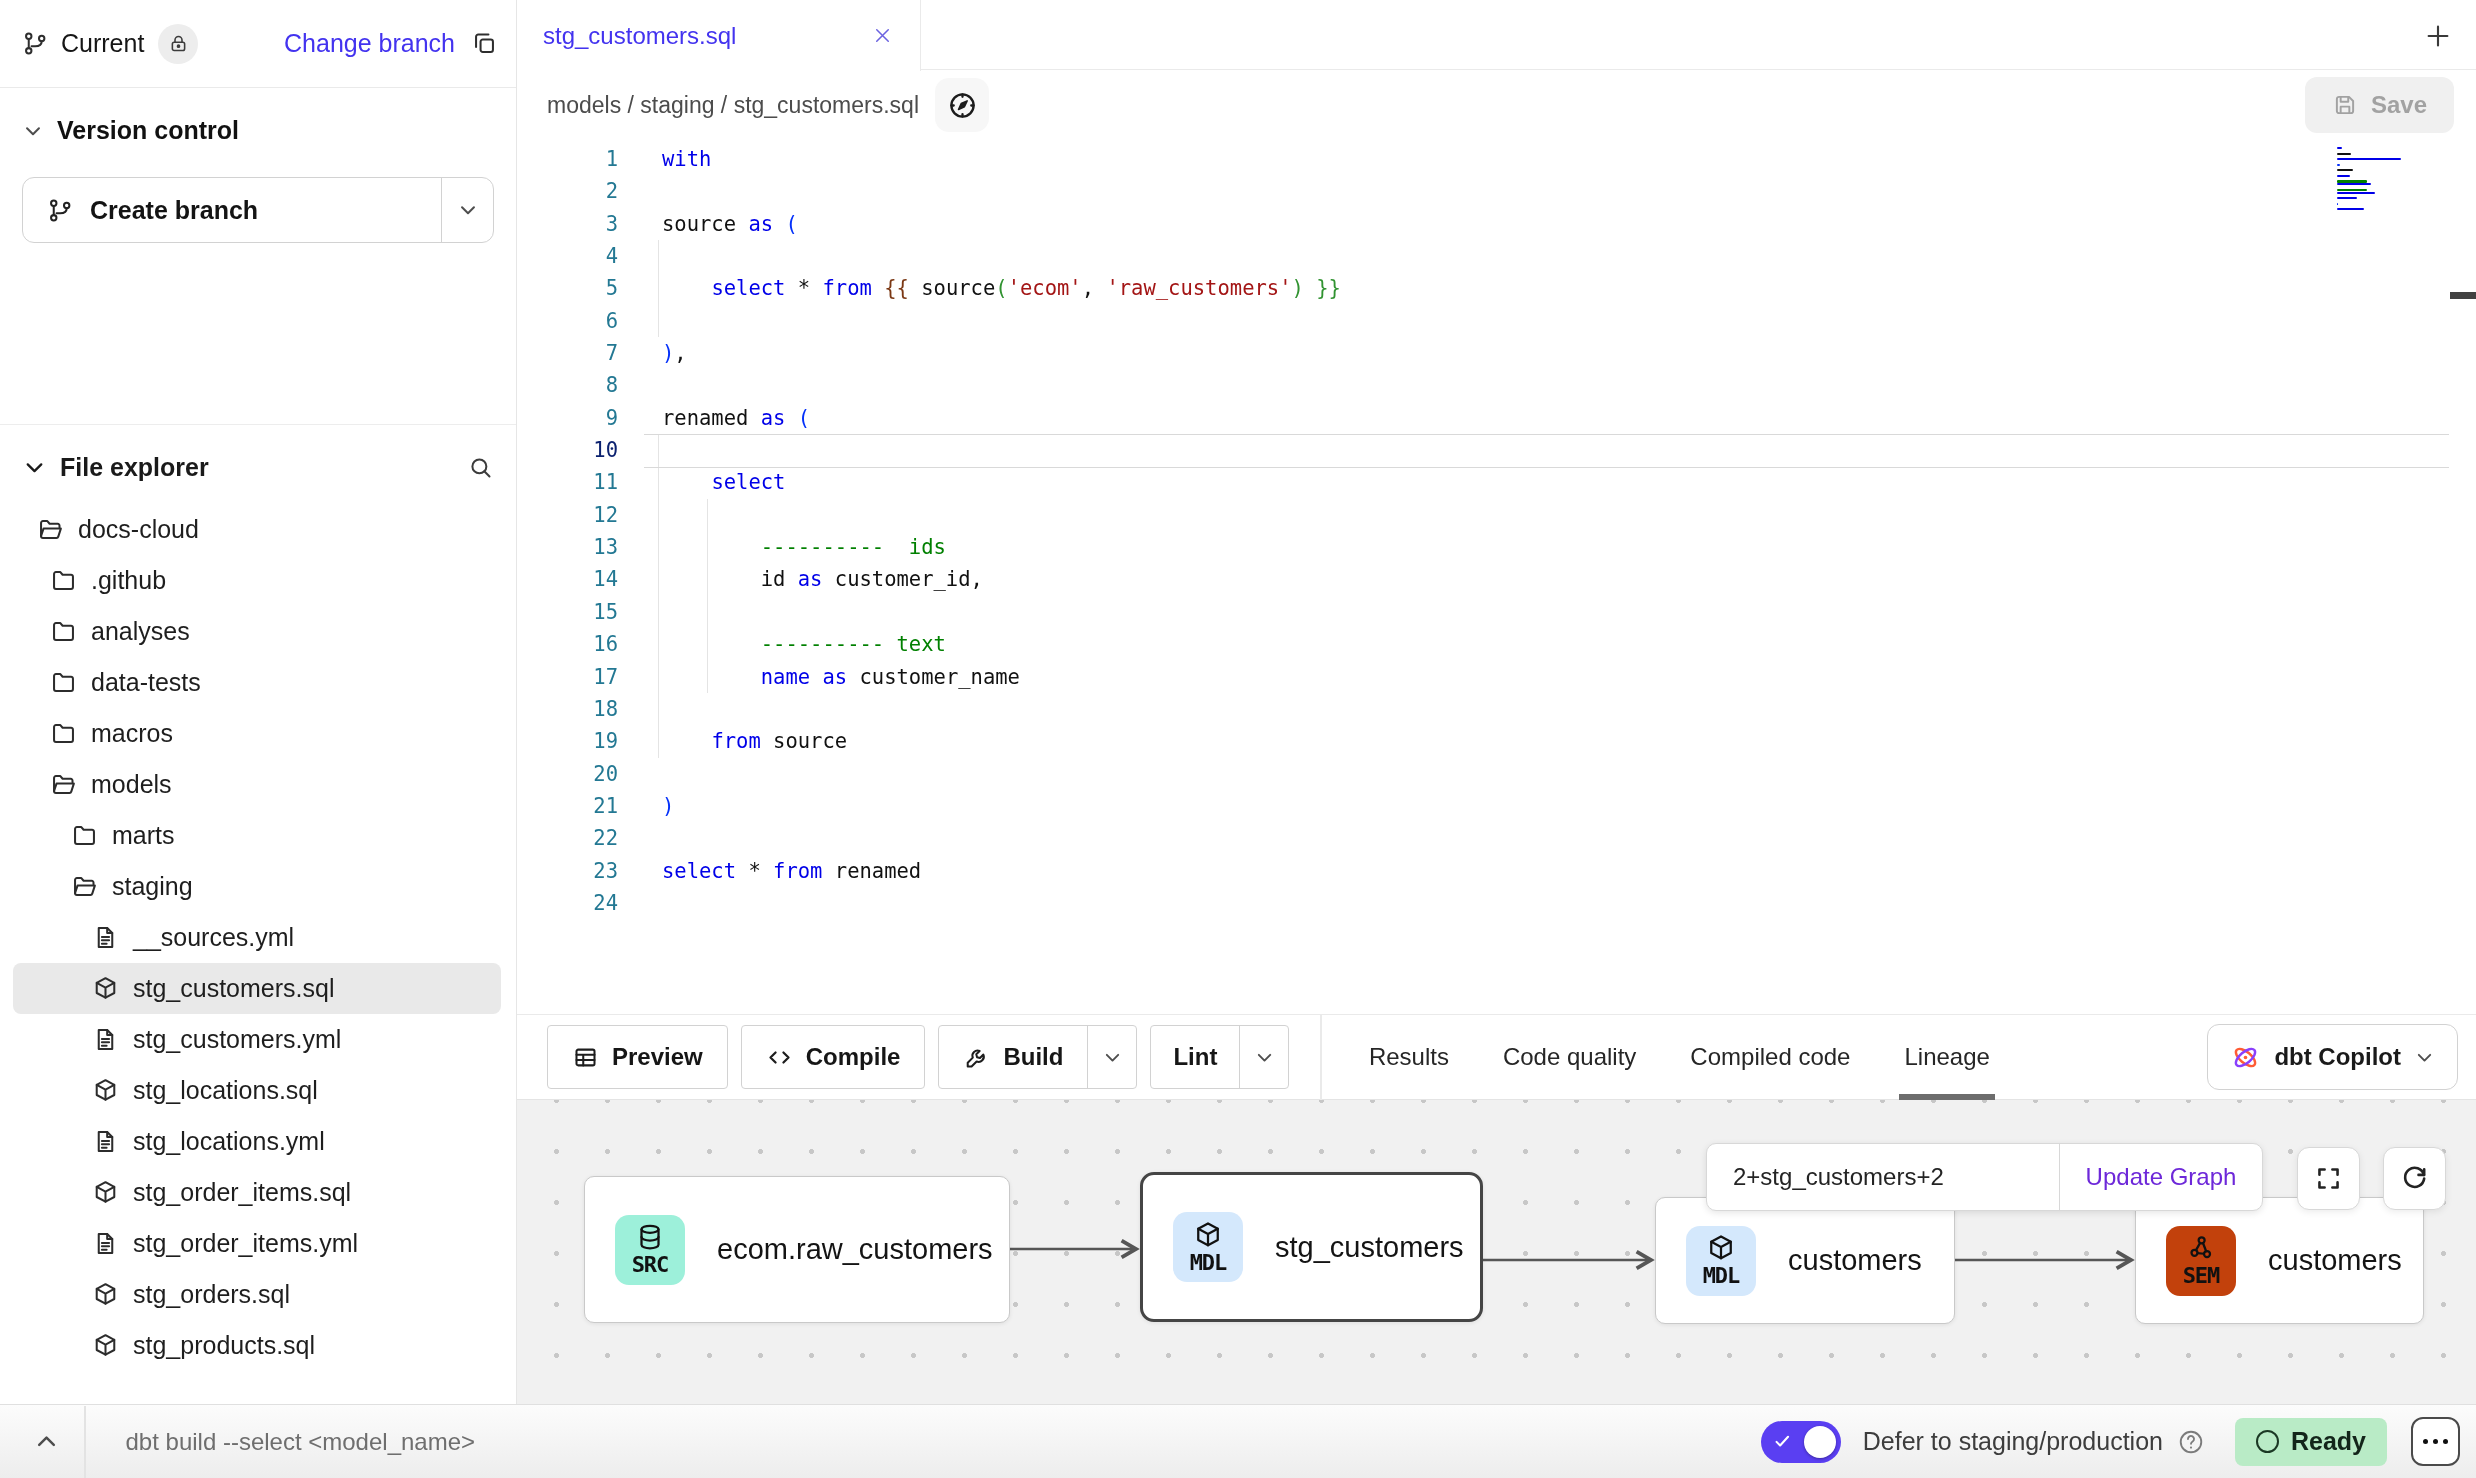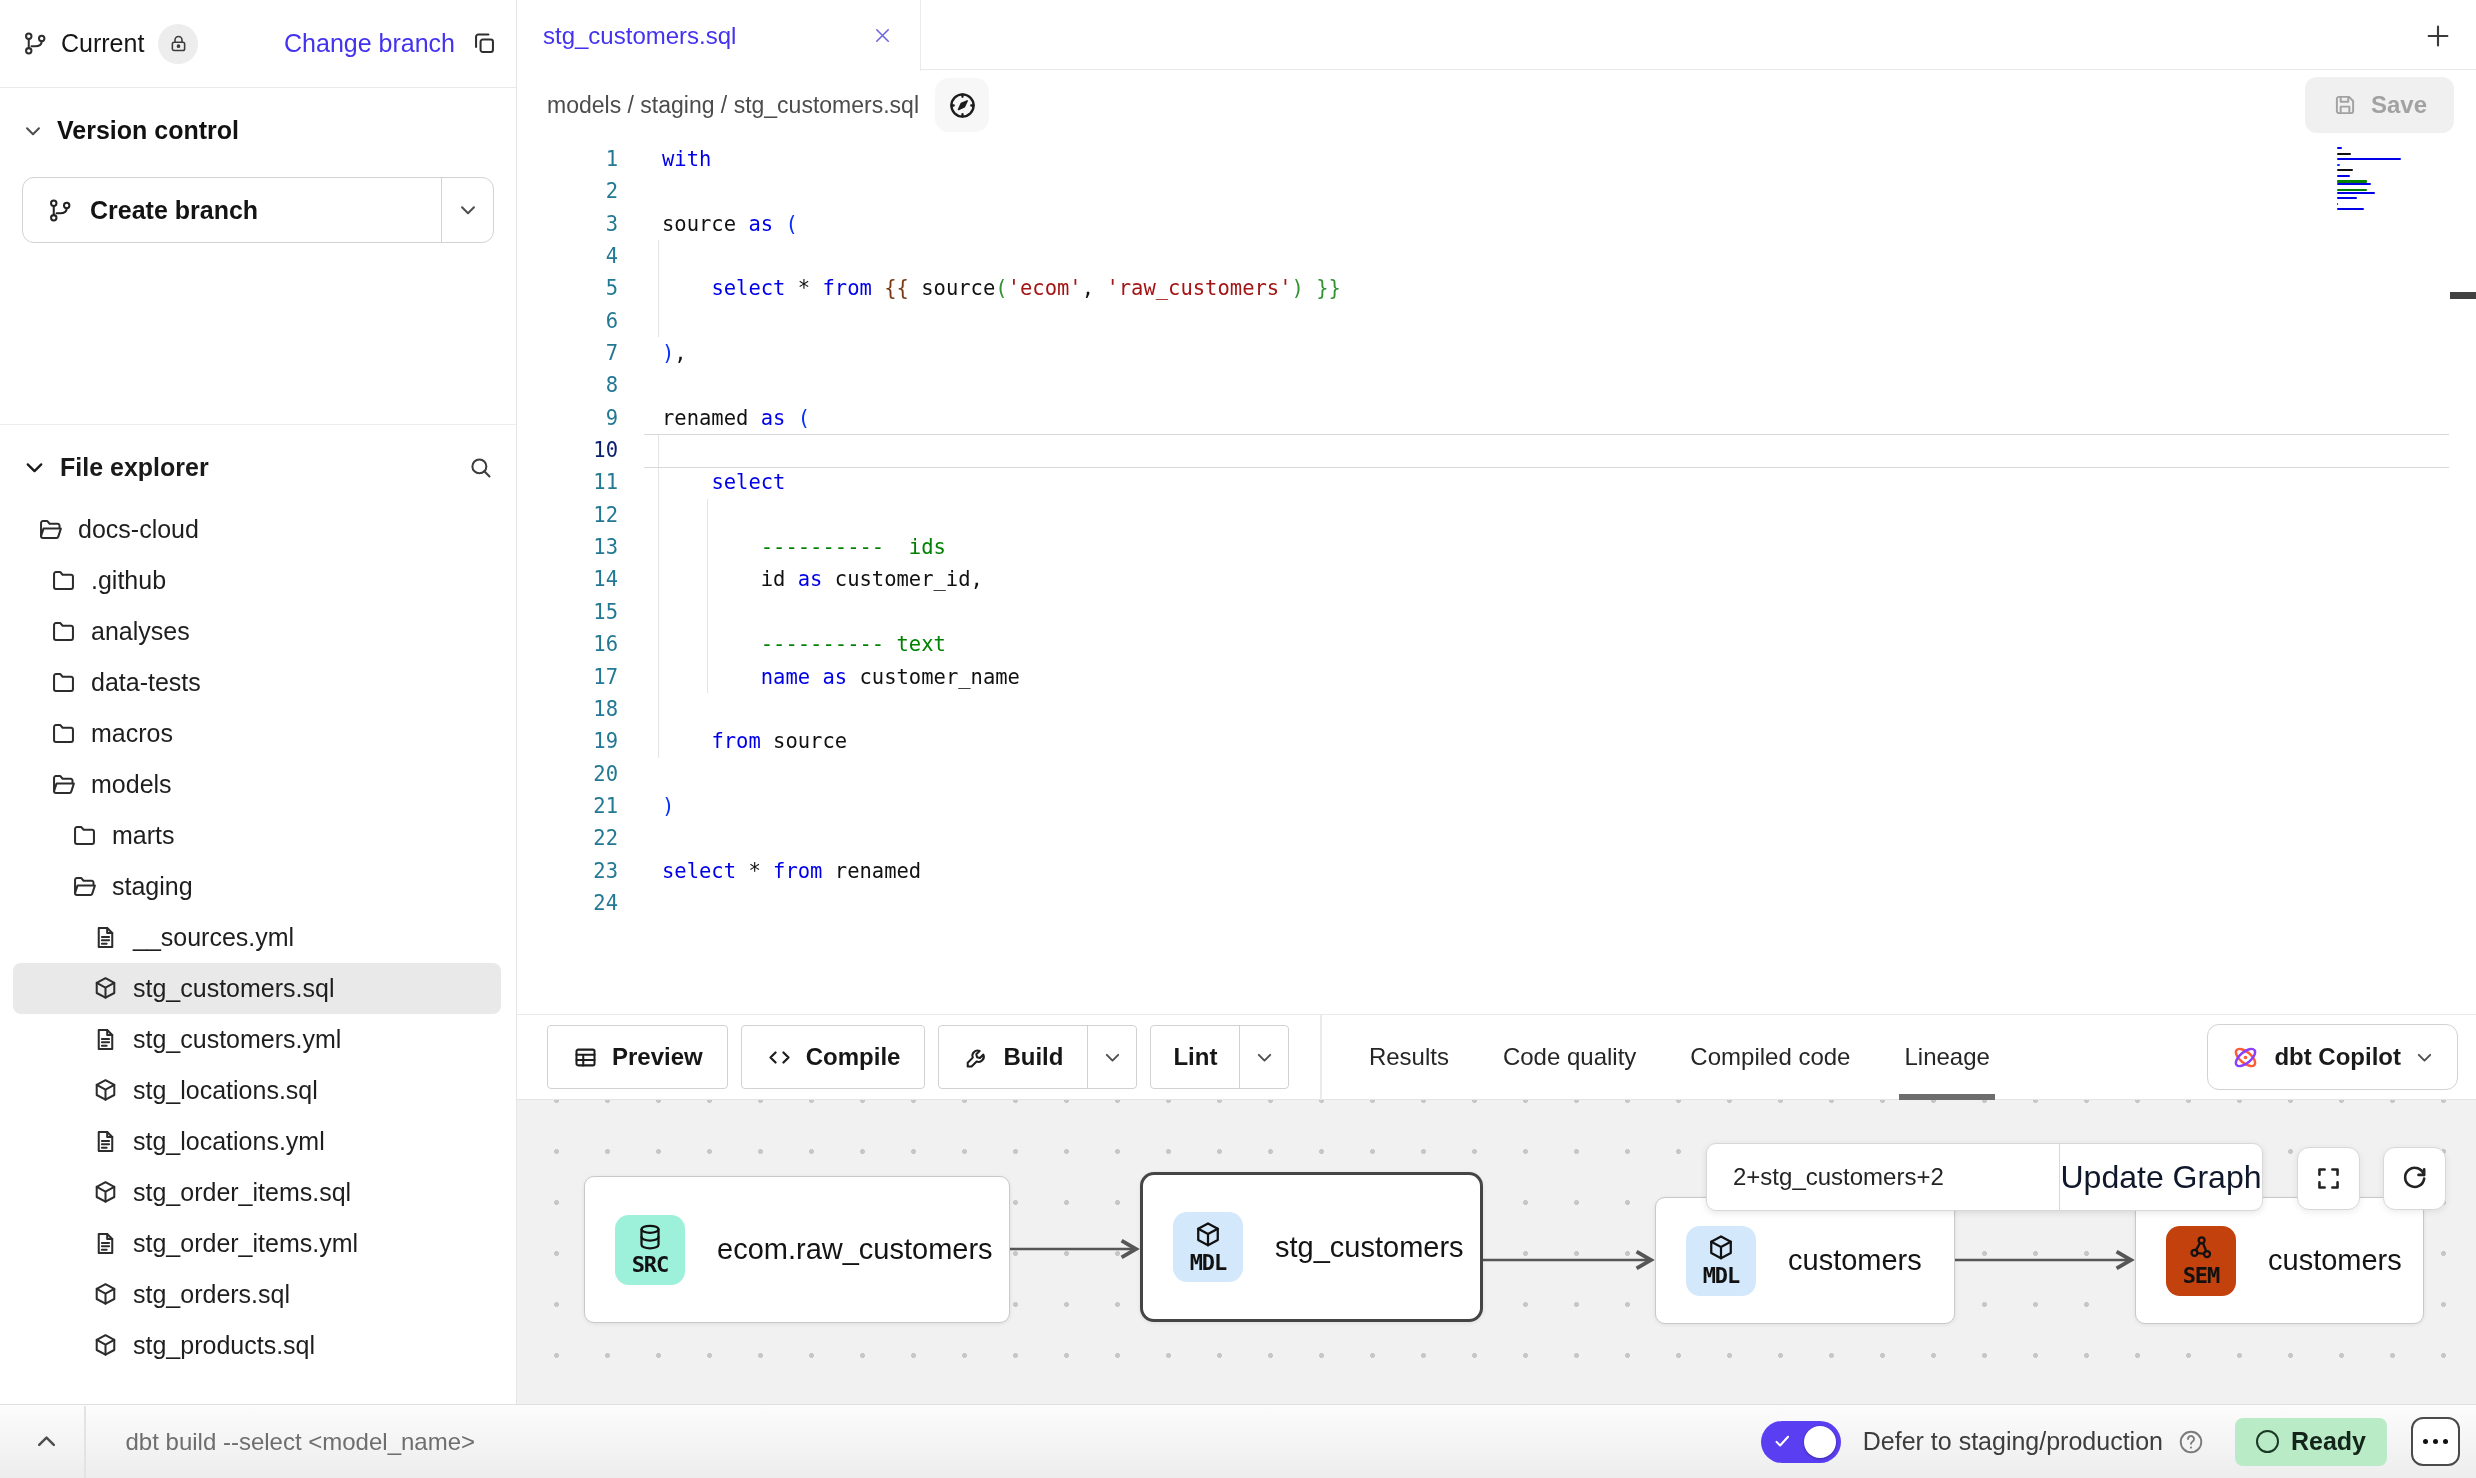--- a/index.html
+++ b/index.html
@@ -101,21 +101,21 @@
          align-items:center;justify-content:center}
   .badge .ic{font-size:30px;color:#111}
   .badge-label{font-size:22px;font-weight:600;color:#111;font-family:"DejaVu Sans Mono",monospace;
                letter-spacing:-1px}
   .node-label{font-size:29px;color:#141414}
   .gtoolbar{position:absolute;left:1189px;top:43px;width:557px;height:68px;background:#fff;
             border:1.5px solid #d8d8d8;border-radius:10px;display:flex;z-index:3;
             box-shadow:0 2px 7px rgba(0,0,0,.10)}
   .gt-input{flex:1;display:flex;align-items:center;padding-left:26px;font-size:24px;color:#242424;cursor:text}
   .gt-update{width:203px;border-left:1.5px solid #d8d8d8;display:flex;align-items:center;
-             justify-content:center;font-size:32px;color:#0f172a;cursor:pointer}
+             justify-content:center;font-size:24px;color:#6d28d9;cursor:pointer}
   .sq-btn{position:absolute;top:47px;width:63px;height:63px;background:#fff;border:1.5px solid #d8d8d8;
           border-radius:12px;display:flex;align-items:center;justify-content:center;font-size:31px;
           color:#232323;box-shadow:0 2px 7px rgba(0,0,0,.08);z-index:3;cursor:pointer}
 
   
   .statusbar{position:absolute;left:0;bottom:0;width:2476px;height:74px;
              background:linear-gradient(#fcfcfc,#ededed);border-top:1.5px solid #e0e0e0;
              display:flex;align-items:center;padding:0 16px 0 24px}
   .chev-up{width:44px;font-size:27px;color:#4d4d4d;display:flex;justify-content:center;cursor:pointer}
   .cmd-sep{width:1.5px;height:72px;background:#e3e3e3;margin-left:16px}

